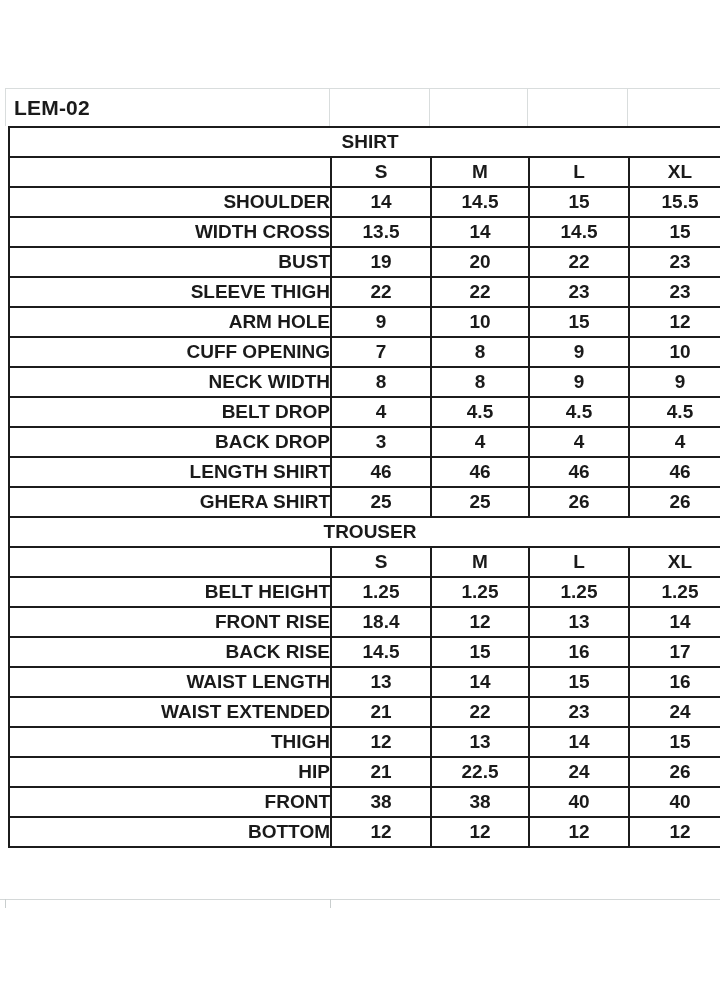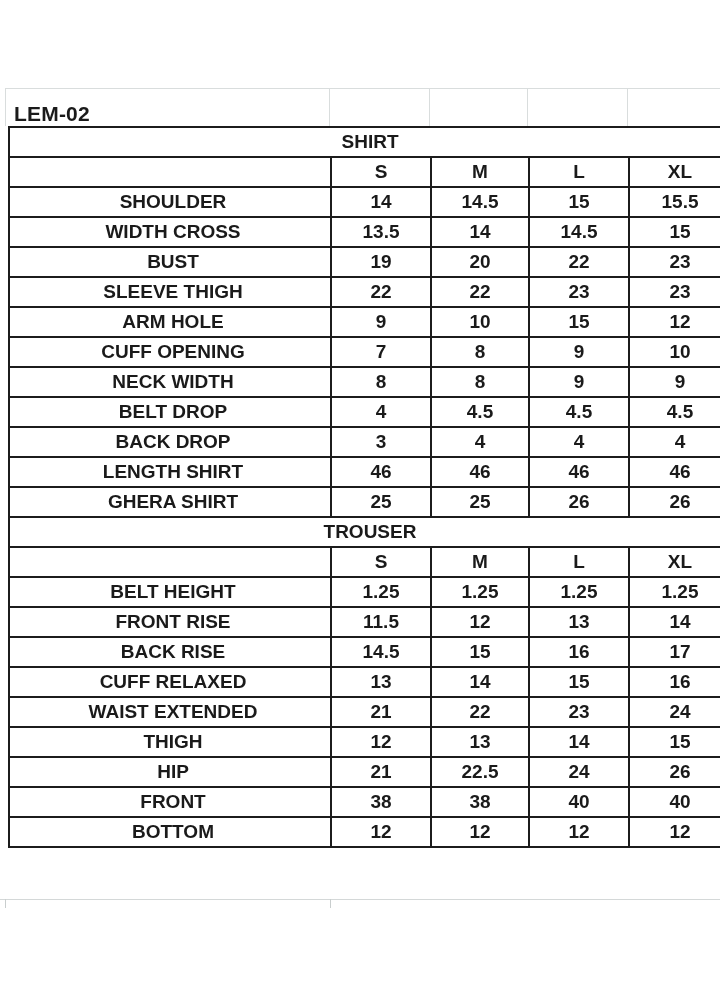--- a/index.html
+++ b/index.html
@@ -12,42 +12,42 @@
     position:relative; width:720px; height:1002px;
     background:#ffffff; overflow:hidden;
     color:#1a1a1a; font-weight:700;
   }
   
   .lem-row {
     position:absolute; left:5px; top:88px; width:715px; height:38px;
     display:flex; border-top:1px solid #d9dddd;
     align-items:center;
   }
-  .lem-cell { height:100%; border-right:1px solid #d9dddd; display:flex; align-items:flex-end; }
+  .lem-cell { height:100%; border-right:1px solid #d9dddd; display:flex; align-items:center; }
   .lem-cell.c0 { width:325px; padding-left:9px; }
   .lem-cell.c1 { width:100px; }
   .lem-cell.c2 { width:98px; }
   .lem-cell.c3 { width:100px; }
   .lem-cell.c4 { flex:1; border-right:none; }
   .lem-label { font-size:21px; letter-spacing:0.2px; }
 
   
   table.size-chart {
     position:absolute; left:8px; top:126px; width:722px;
     border-collapse:collapse; table-layout:fixed;
   }
   table.size-chart td {
     border:2px solid #1c1c1c;
     height:30px; vertical-align:middle;
     font-size:19px; font-weight:700; color:#1a1a1a;
     overflow:hidden; white-space:nowrap;
   }
   td.section-title { text-align:center; font-size:20px; }
   td.size-head { text-align:center; font-size:20px; }
-  td.label { text-align:center; padding-left:6px;border-radius:11px; }
+  td.label { text-align:right; padding-left:6px; }
   td.val { text-align:center; }
 
   
   .below-line { position:absolute; left:0; top:899px; width:720px; height:1px; background:#d4d8d8; }
   .stub { position:absolute; top:899px; width:1px; height:9px; background:#c9cecé; background:#c9cece; }
   .stub.s1 { left:5px; }
   .stub.s2 { left:330px; }
   .left-faint { position:absolute; left:5px; top:88px; width:1px; height:38px; background:#d9dddd; }
 </style>
 </head>
@@ -183,34 +183,34 @@
     <tbody id="trouser-body">
         <tr class="data">
     <td class="label">BELT HEIGHT</td>
     <td class="val">1.25</td>
     <td class="val">1.25</td>
     <td class="val">1.25</td>
     <td class="val">1.25</td>
   </tr>
         <tr class="data">
     <td class="label">FRONT RISE</td>
-    <td class="val">11.5</td>
+    <td class="val">18.4</td>
     <td class="val">12</td>
     <td class="val">13</td>
     <td class="val">14</td>
   </tr>
         <tr class="data">
     <td class="label">BACK RISE</td>
     <td class="val">14.5</td>
     <td class="val">15</td>
     <td class="val">16</td>
     <td class="val">17</td>
   </tr>
         <tr class="data">
-    <td class="label">CUFF RELAXED</td>
+    <td class="label">WAIST LENGTH</td>
     <td class="val">13</td>
     <td class="val">14</td>
     <td class="val">15</td>
     <td class="val">16</td>
   </tr>
         <tr class="data">
     <td class="label">WAIST EXTENDED</td>
     <td class="val">21</td>
     <td class="val">22</td>
     <td class="val">23</td>

